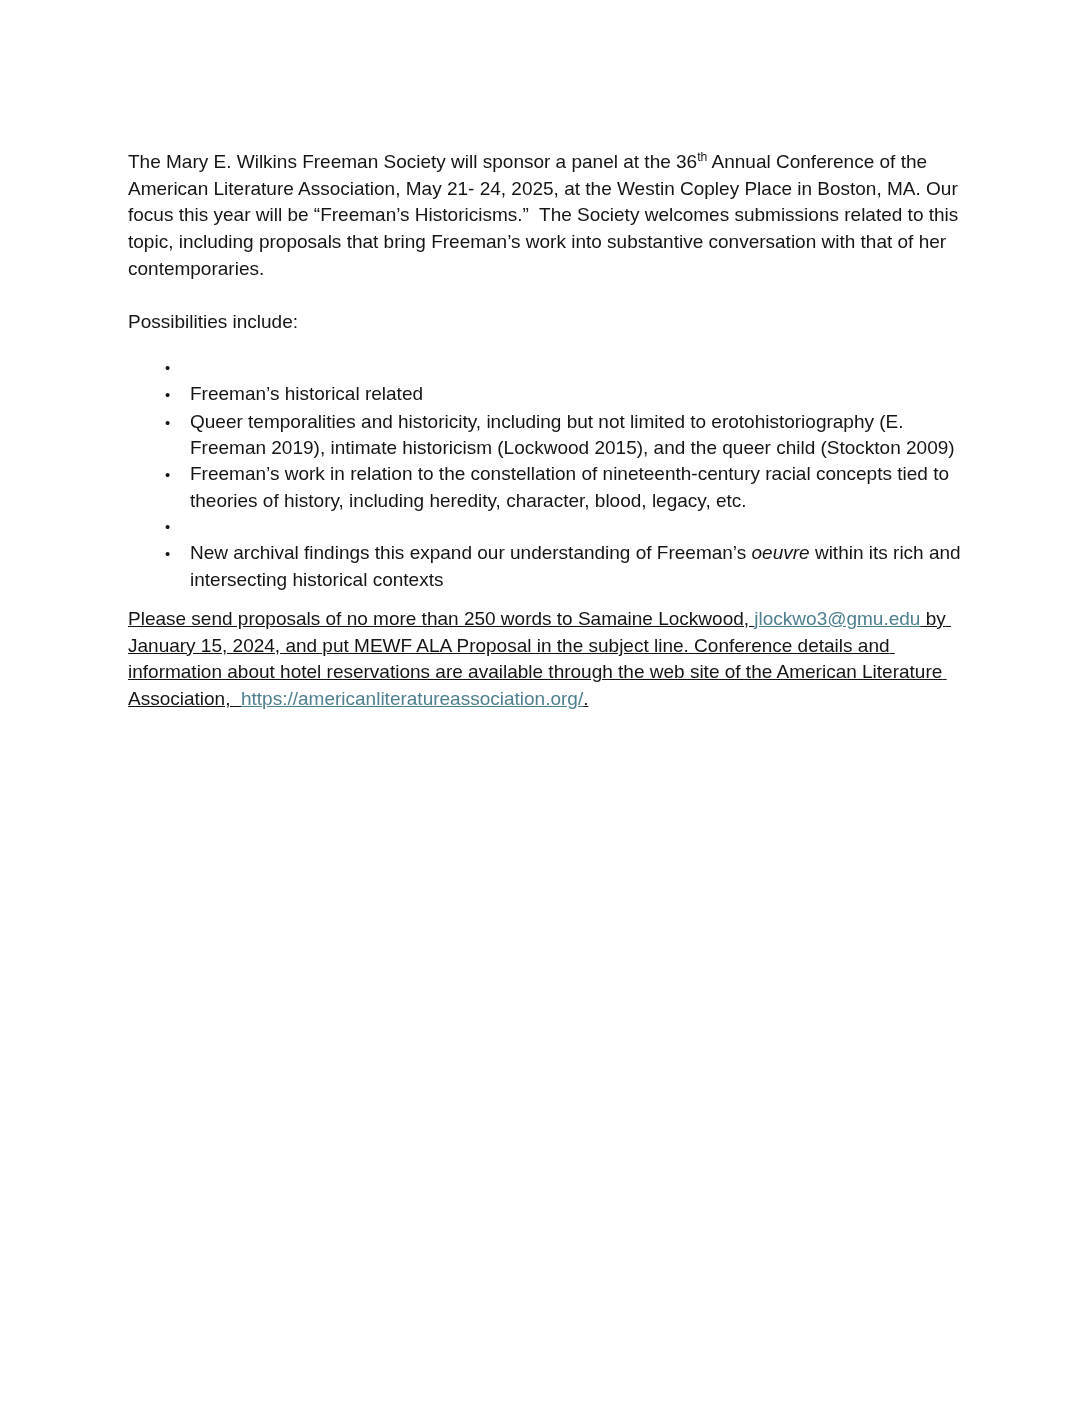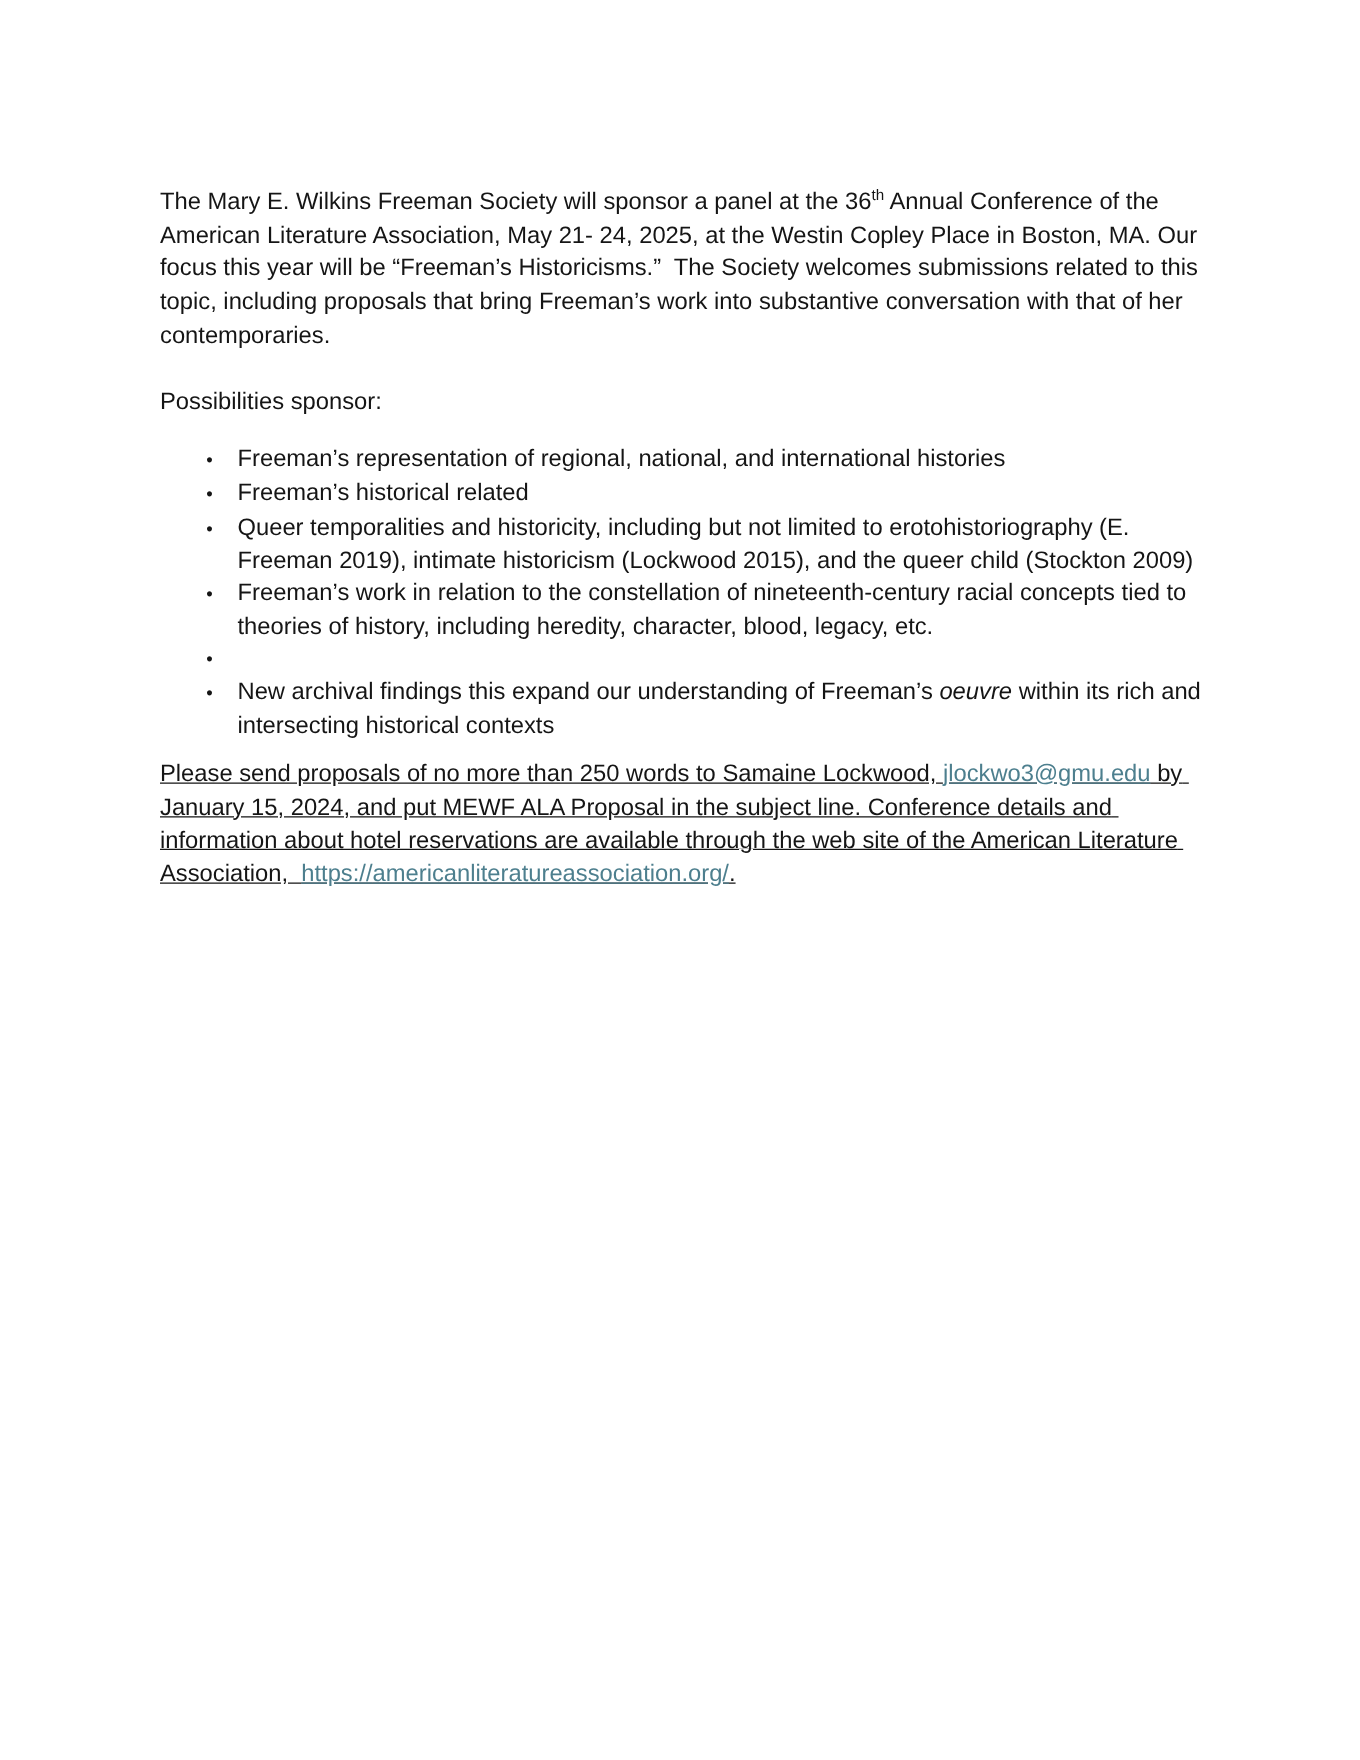--- a/index.html
+++ b/index.html
@@ -68,26 +68,25 @@
   em.oeuvre { }
 </style>
 </head>
 <body>
 
 <div class="page">
   <div class="content">
 
     <p class="para"><span>The Mary E. Wilkins Freeman Society will sponsor a panel at the 36</span><sup class="ord">th</sup><span> Annual Conference of the American Literature Association, May 21- 24, 2025, at the Westin Copley Place in Boston, MA. Our focus this year will be “Freeman’s Historicisms.”  The Society welcomes submissions related to this topic, including proposals that bring Freeman’s work into substantive conversation with that of her contemporaries.</span></p>
 
-    <p class="para heading-para">Possibilities sponsor:</p>
+    <p class="para heading-para">Possibilities include:</p>
 
     <ul class="bullet-list">
       <li class="bullet-item">
           <span class="marker">•</span>
-          <span class="li-text">Freeman’s representation of regional, national, and international histories</span>
         </li>
       <li class="bullet-item">
           <span class="marker">•</span>
           <span class="li-text">Freeman’s historical related</span>
         </li>
       <li class="bullet-item">
           <span class="marker">•</span>
           <span class="li-text">Queer temporalities and historicity, including but not limited to erotohistoriography (E. Freeman 2019), intimate historicism (Lockwood 2015), and the queer child (Stockton 2009)</span>
         </li>
       <li class="bullet-item">

